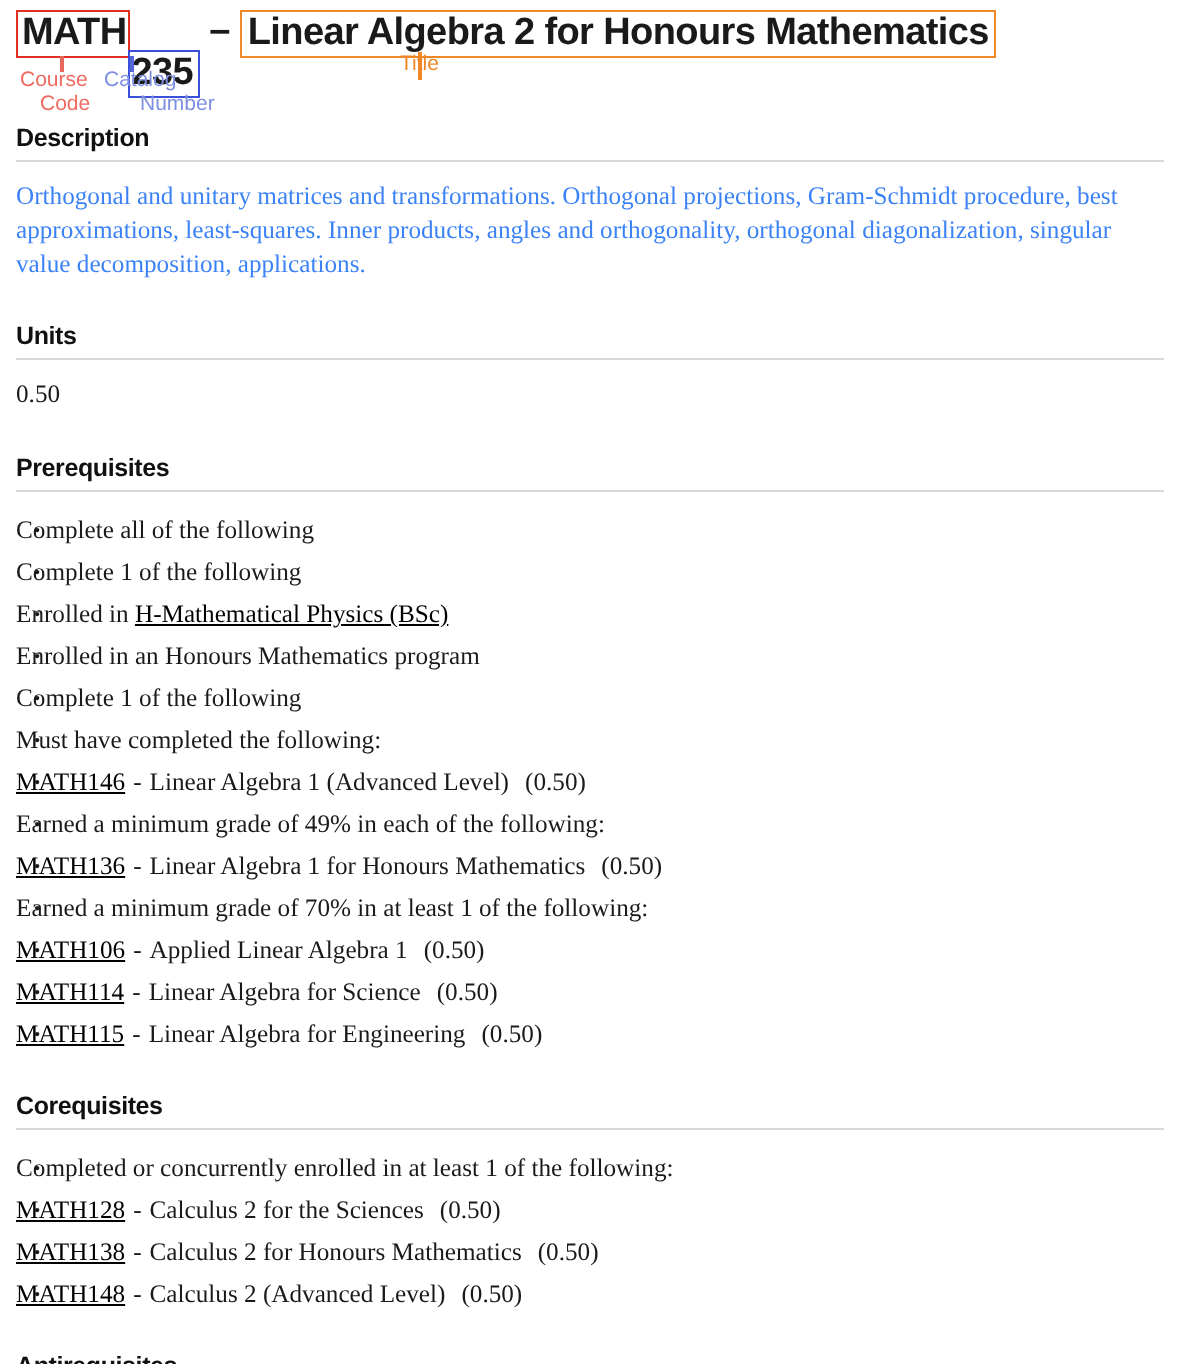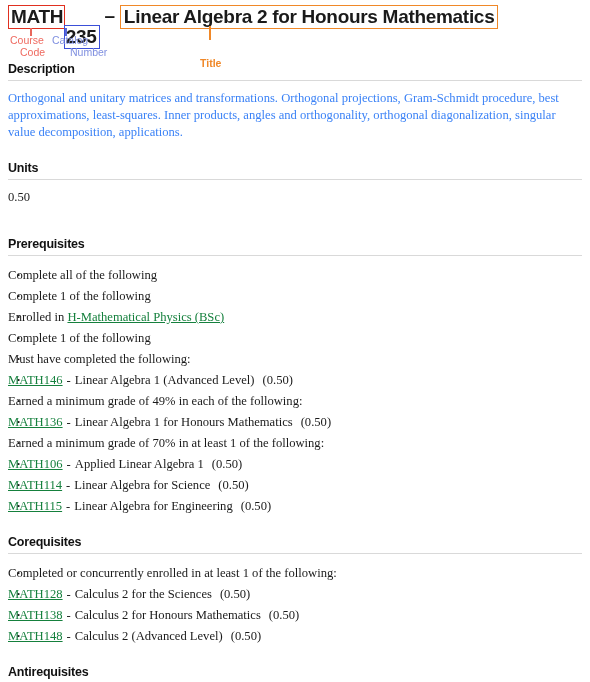--- a/index.html
+++ b/index.html
@@ -127,21 +127,21 @@
   }
   
   .lvl1 { padding-left: 24px; }
   .lvl1 > li::before { left: 9px; }
   .lvl2 { padding-left: 24px; }
   .lvl2 > li::before { left: 9px; }
   .lvl3 { padding-left: 24px; }
   .lvl3 > li::before { left: 9px; }
 
   a.link {
-    color: #15803d;
+    color: #000000;
     text-decoration: underline;
     text-align: center;
   }
   .sp { display: inline-block; width: 4px; }
 </style>
 </head>
 <body>
 
 <div class="page">
 
@@ -156,50 +156,53 @@
     <div class="leader red" style="left:22px;  top:28px; height:8px;"></div>
     <div class="leader blue" style="left:57px;  top:28px; height:8px;"></div>
     <div class="leader orange" style="left:201px; top:26px; height:14px;"></div>
 
     <div class="ann-label red" style="left:2px; top:34px;">Course</div>
     <div class="ann-label red" style="left:12px; top:46px;">Code</div>
 
     <div class="ann-label blue" style="left:44px; top:34px;">Catalog</div>
     <div class="ann-label blue" style="left:42px; top:46px;margin-left:20px;">Number</div>
 
-    <div class="ann-label orange" style="left:192px; top:57px;font-weight:bold;">Title</div>
+    <div class="ann-label orange" style="left:192px; top:26px;">Title</div>
   </div>
 
   <div class="section" style="margin-top:4px;">
     <div class="section-heading">Description</div>
     <div class="rule"></div>
     <div class="body-text">Orthogonal and unitary matrices and transformations. Orthogonal projections, Gram-Schmidt procedure, best approximations, least-squares. Inner products, angles and orthogonality, orthogonal diagonalization, singular value decomposition, applications.</div>
   </div>
 
   <div class="section" style="margin-top:20px;">
     <div class="section-heading">Units</div>
     <div class="rule"></div>
     <div class="units-value">0.50</div>
   </div>
 
-  <div class="section" style="margin-top:32px;">
+  <div class="section" style="margin-top:22px;">
     <div class="section-heading">Prerequisites</div>
     <div class="rule"></div>
 
     <ul class="req lvl1">
       <li>
         <span class="txt">Complete all of the following</span>
 
         <ul class="req lvl2">
           <li>
             <span class="txt">Complete 1 of the following</span>
 
             <ul class="req lvl3">
               <li>
                 <span class="txt">Enrolled in </span><a class="link" href="#">H-Mathematical Physics (BSc)</a>
+              </li>
+              <li>
+                <span class="txt">Enrolled in an Honours Mathematics program</span>
               </li>
             </ul>
           </li>
 
           <li>
             <span class="txt">Complete 1 of the following</span>
 
             <ul class="req lvl3">
               <li>
                 <span class="txt">Must have completed the following:</span>

